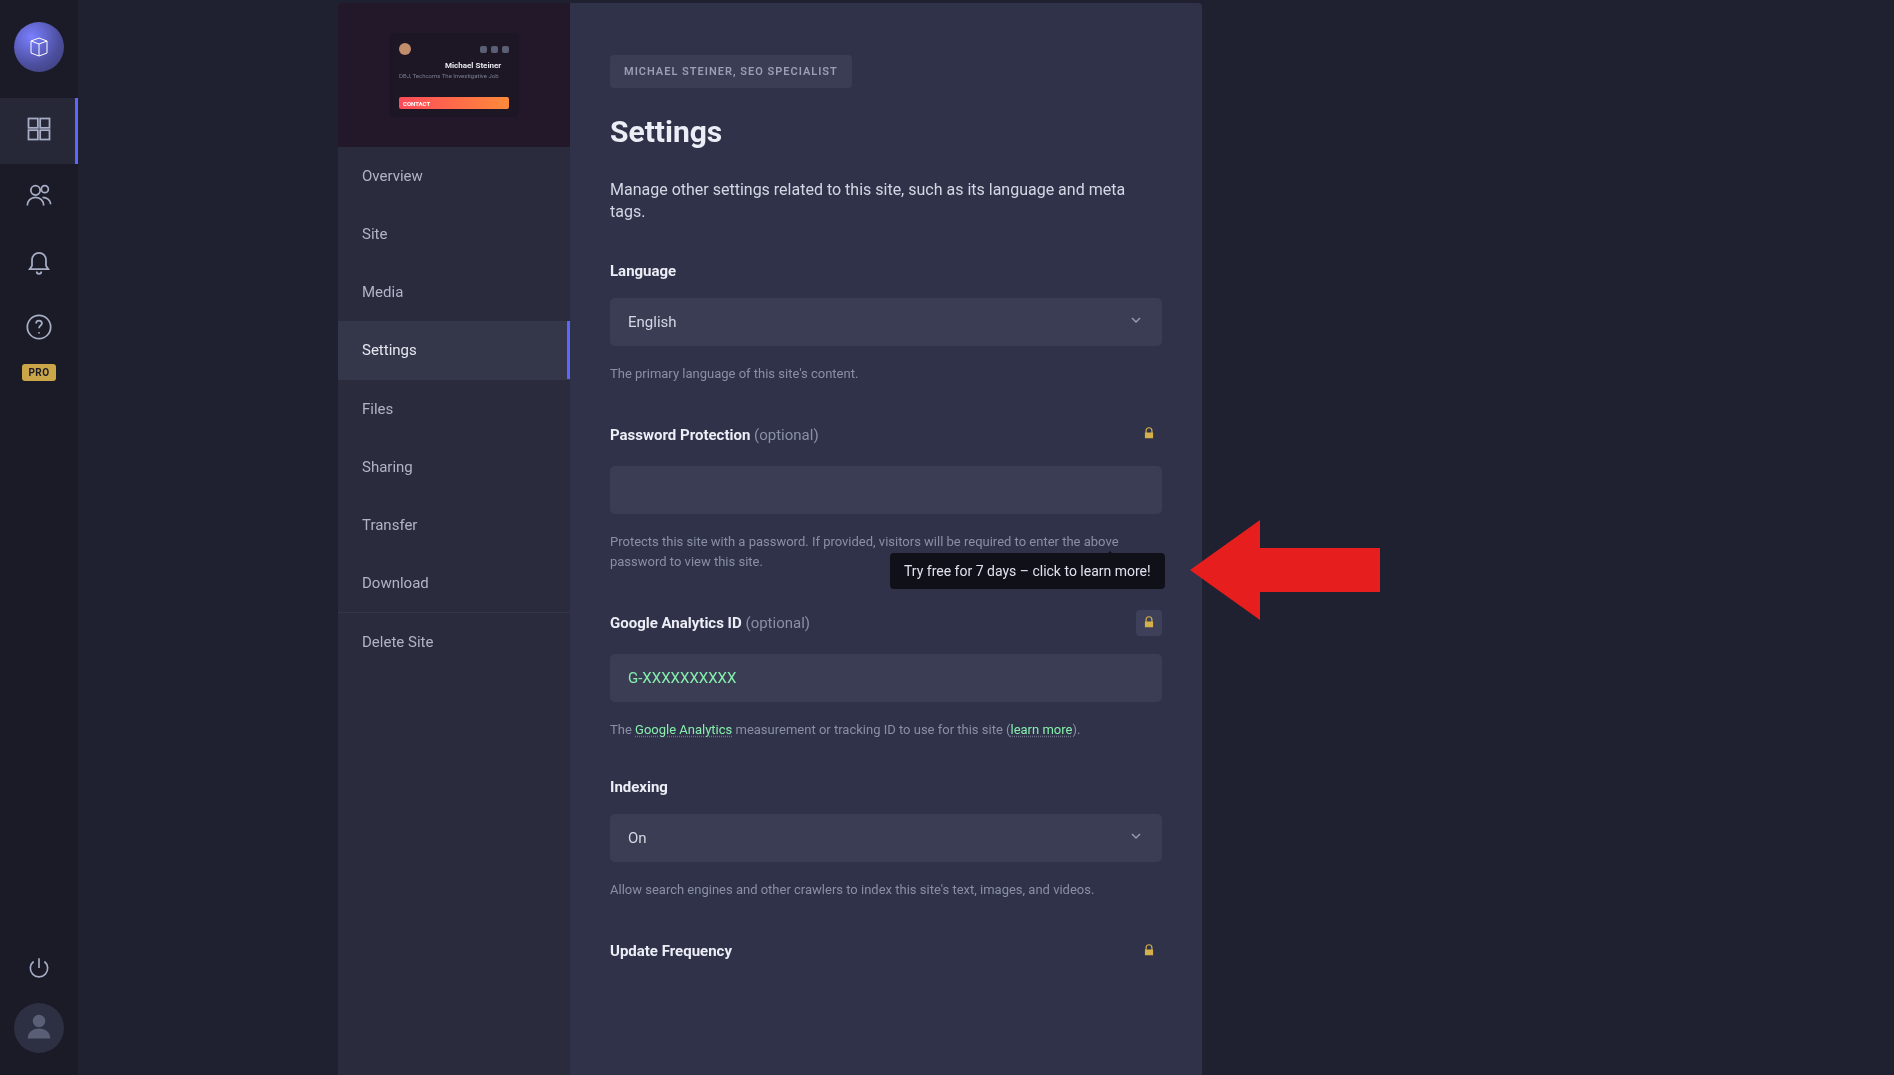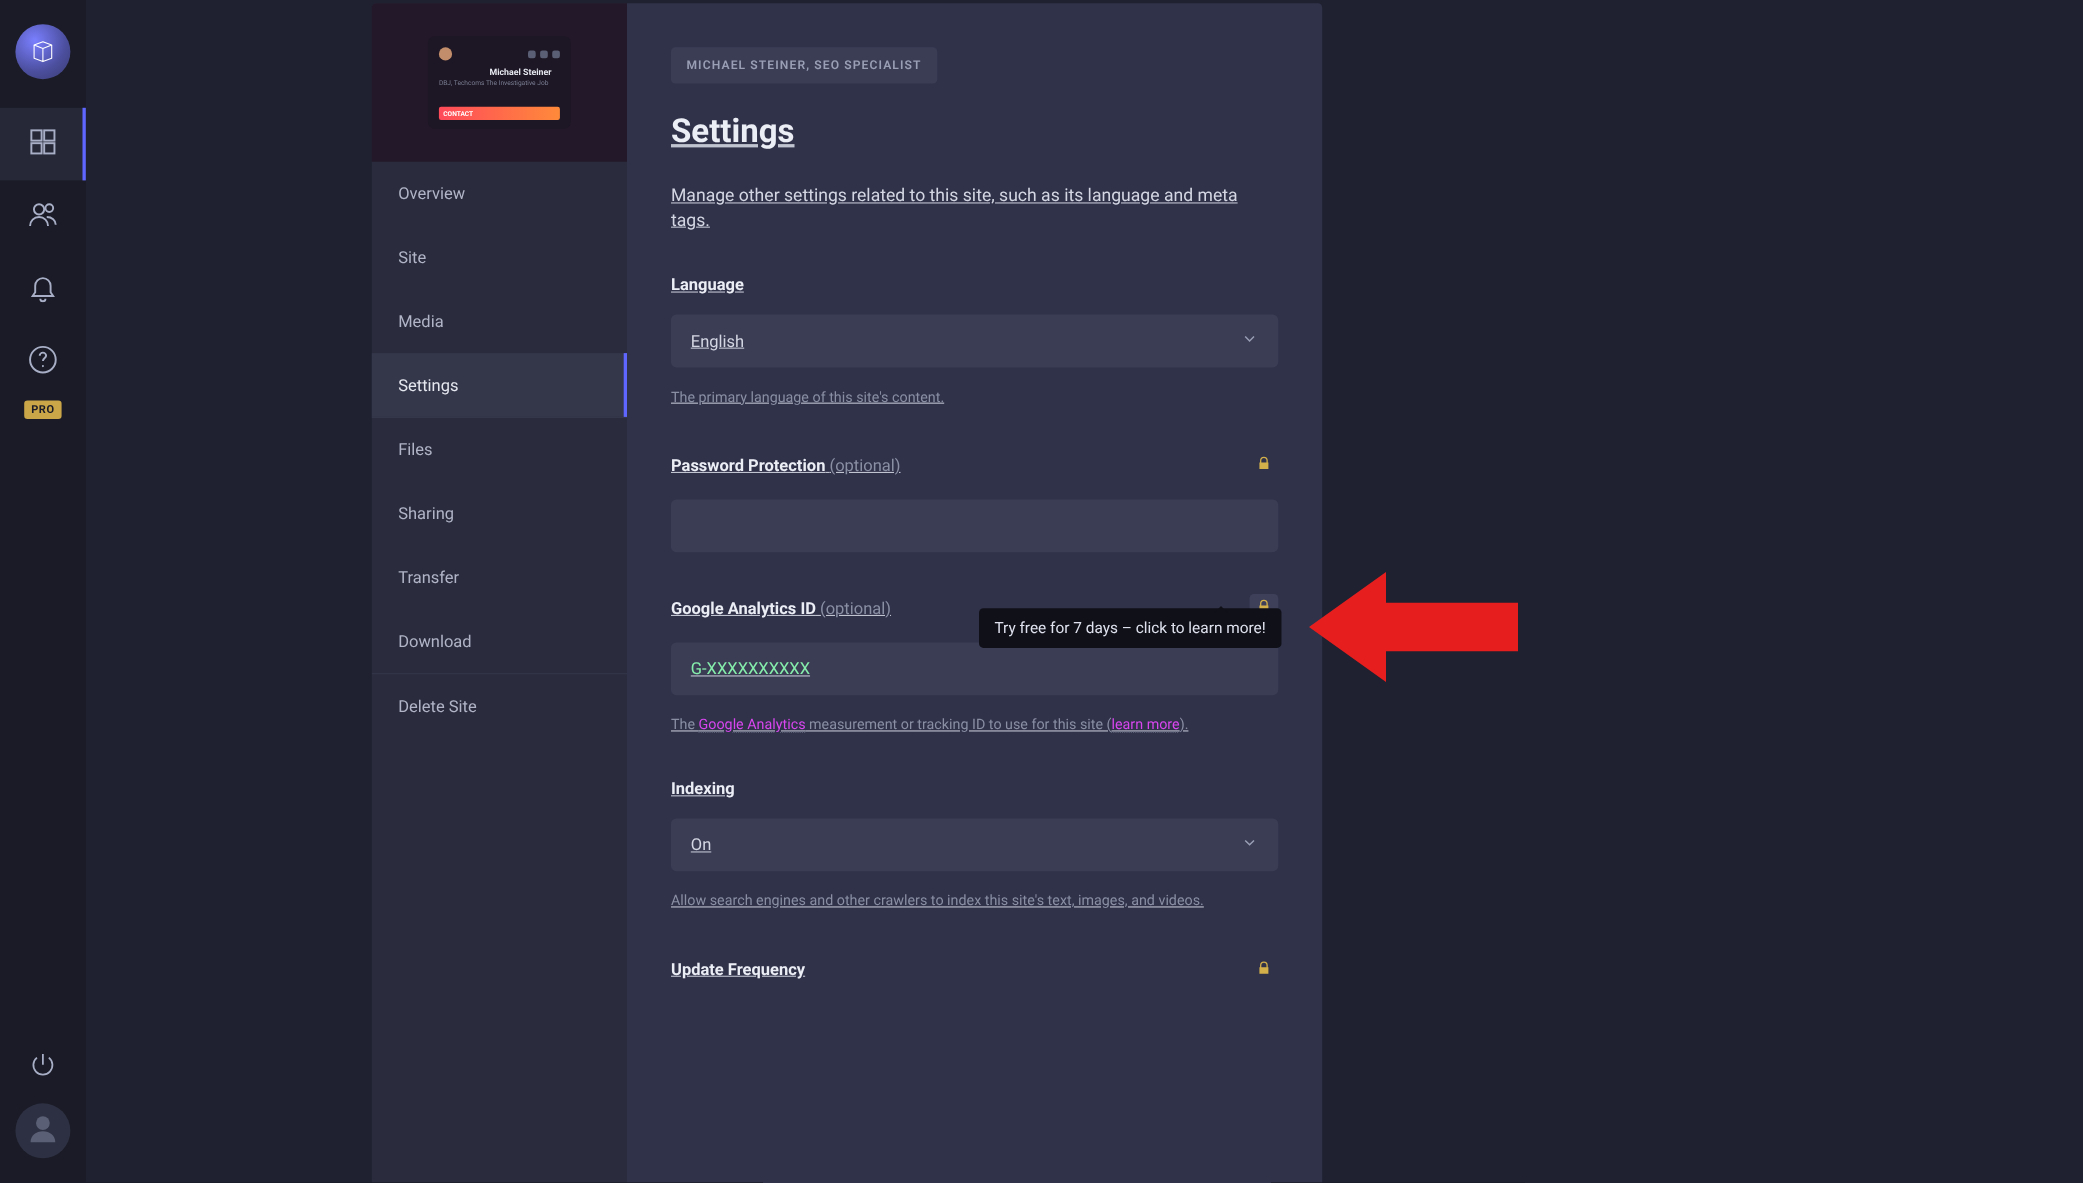--- a/index.html
+++ b/index.html
@@ -38,41 +38,41 @@
   .preview-inner .btn { margin-top:auto; height:12px; width:100%; background: linear-gradient(90deg, #ff4a5a 0%, #ff8a3a 100%); border-radius:2px; display:flex; align-items:center; }
   .preview-inner .btn span { color:#fff; font-size:6px; font-weight:700; margin-left:4px; }
 
   .sidenav-list { display:flex; flex-direction:column; }
   .sidenav-item { height:58px; display:flex; align-items:center; padding-left:24px; color:#b0b4c6; font-size:15px; cursor:pointer; position:relative; }
   .sidenav-item.active { background:#34364a; color:#e6e8f0; }
   .sidenav-item.active::after { content:""; position:absolute; right:0; top:0; bottom:0; width:3px; background:#5f66ff; }
   .sidenav-divider { border-top:1px solid #34364a; margin: 0; }
 
   
-  .main { width: 632px; background: #30324a; border-top-right-radius:4px; padding: 40px 40px 28px 40px; position:relative; overflow:visible;text-decoration:underline; }
+  .main { width: 632px; background: #30324a; border-top-right-radius:4px; padding: 52px 40px 28px 40px; position:relative; overflow:visible; }
   .main::-webkit-scrollbar { display:none; }
   .breadcrumb { display:inline-block; background:#3b3d55; color:#9a9fb5; font-size:11px; font-weight:600; letter-spacing:1px; padding:10px 14px; border-radius:4px; }
   .page-title { color:#eceef6; font-size:30px; font-weight:700; margin-top:26px; }
   .page-desc { color:#d4d7e3; font-size:16px; margin-top:30px; line-height:1.4; }
 
   .section { margin-top: 38px; }
   .section-label { color:#eceef6; font-size:15px; font-weight:700; }
   .section-label .optional { color:#8a8fa4; font-weight:400;margin-top:32px; }
   .section-label-row { display:flex; align-items:center; justify-content:space-between; }
   .lock-badge { width:26px; height:26px; border-radius:4px; display:flex; align-items:center; justify-content:center; }
   .lock-badge.highlight { background:#3e405a; }
   .lock-badge svg { width:14px; height:14px; fill:#d4b04a; }
 
   .select-box, .input-box { margin-top:18px; width:100%; height:48px; background:#3b3d55; border-radius:5px; display:flex; align-items:center; padding:0 18px; color:#d4d7e3; font-size:15px; position:relative; cursor:pointer; }
   .select-box .chev { margin-left:auto; }
   .select-box .chev svg { width:16px; height:16px; stroke:#9a9fb5; fill:none; stroke-width:2; }
   .input-box { cursor:text; }
   .input-box.placeholder { color:#86efac; }
   .helper { color:#8a8fa4; font-size:13px; margin-top:18px; line-height:1.55; }
-  .helper a { color:#d946ef; text-decoration: underline dotted #6a6f85; text-underline-offset:2px; cursor:pointer; }
+  .helper a { color:#86efac; text-decoration: underline dotted #6a6f85; text-underline-offset:2px; cursor:pointer; }
 
   
   .tooltip-wrap { position:absolute; left: 320px; top: 550px; }
   .tooltip { position:relative; background:#101118; color:#dfe2ee; font-size:14px; padding:10px 14px; border-radius:4px; white-space:nowrap; }
   .tooltip::before { content:""; position:absolute; top:-8px; left:214px; border:6px solid transparent; border-bottom-color:#101118; }
 
   
   .red-arrow { position:absolute; left: 1190px; top: 500px; pointer-events:none; }
 
   
@@ -225,20 +225,21 @@
               <span>Password Protection</span>
               <span class="optional">(optional)</span>
             </div>
             <div class="lock-badge">
               <span><svg viewBox="0 0 24 24">
                       <path d="M6 11V8a6 6 0 1112 0v3h1v10H5V11h1zm2 0h8V8a4 4 0 10-8 0v3z"></path>
                     </svg></span>
             </div>
           </div>
           <div class="input-box"></div>
+          <div class="helper">Protects this site with a password. If provided, visitors will be required to enter the above password to view this site.</div>
         </div>
 
         
         <div class="section">
           <div class="section-label-row">
             <div class="section-label">
               <span>Google Analytics ID</span>
               <span class="optional">(optional)</span>
             </div>
             <div class="lock-badge highlight">

